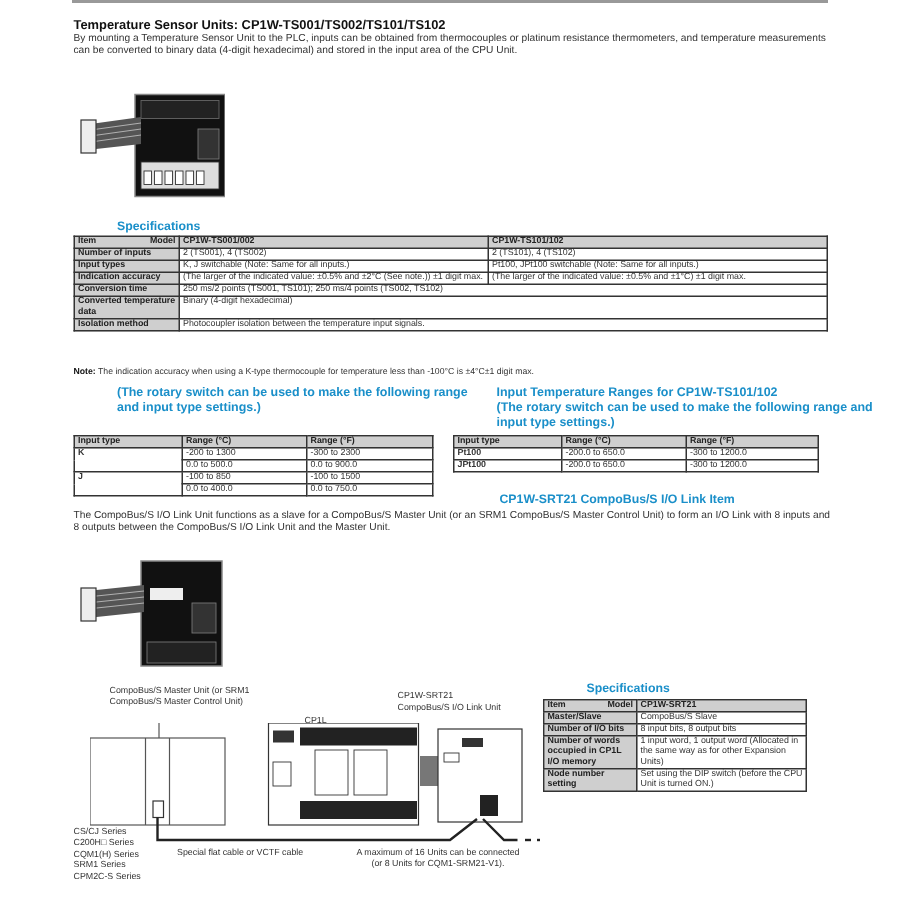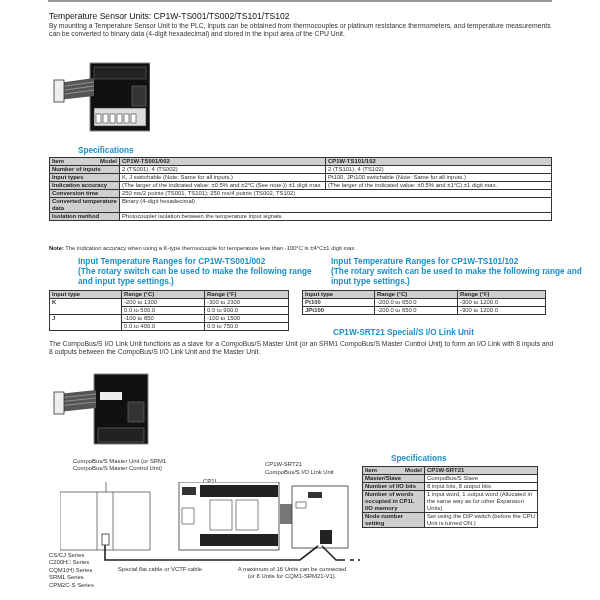--- a/index.html
+++ b/index.html
@@ -1,18 +1,18 @@
 <!DOCTYPE html>
 <html><head>
 <meta charset="utf-8">
 <style>
   html, body { margin:0; padding:0; background:#fff; }
   body { width:600px; height:600px; position:relative; overflow:hidden; font-family:"Liberation Sans", sans-serif; color:#222; }
   .topline { position:absolute; left:48px; top:0; width:504px; height:2px; background:#999; }
-  .h1 { position:absolute; left:49px; top:11px; font-size:8.6px; font-weight:normal; color:#111; }
+  .h1 { position:absolute; left:49px; top:11px; font-size:8.6px; font-weight:bold; color:#111; }
   .p { position:absolute; left:49px; font-size:6.8px; line-height:8.3px; color:#333; width:505px; }
   .sec { position:absolute; color:#1a8fc9; font-weight:bold;margin-left:29px; }
   table { border-collapse:collapse; position:absolute; font-size:5.9px; color:#333; }
   td, th { border:0.8px solid #333; padding:0 2px; text-align:left; vertical-align:top; line-height:7px; font-weight:normal; }
   th { background:#cfcfcf; font-weight:bold; color:#222; }
   td.lbl { background:#cfcfcf; font-weight:bold; color:#222; }
   .hdr-item { display:flex; justify-content:space-between; }
   .note { position:absolute; left:49px; top:245px; font-size:5.8px; color:#333; }
   .note b { color:#111; }
   .img { position:absolute; }
@@ -91,21 +91,20 @@
   </tr>
   <tr>
     <td class="lbl">Isolation method</td>
     <td colspan="2">Photocoupler isolation between the temperature input signals.</td>
   </tr>
 </tbody>
   </table>
 <div class="note"><b>Note:</b> <span>The indication accuracy when using a K-type thermocouple for temperature less than -100°C is ±4°C±1 digit max.</span></div>
 
 <div class="sec" style="left:49px;top:256px;font-size:8.3px;line-height:10px;width:250px;">
-  <div>Input Temperature Ranges for CP1W-TS001/002</div>
   <div>(The rotary switch can be used to make the following range and input type settings.)</div>
 </div>
 <table style="left:49px;top:290px;width:240px;">
   <colgroup>
       <col style="width:72px">
       <col style="width:83px">
       <col>
     </colgroup>
   <tbody>
       <tr>
@@ -156,21 +155,21 @@
     <td>-300 to 1200.0</td>
   </tr>
   <tr>
     <td style="font-weight:bold">JPt100</td>
     <td>-200.0 to 650.0</td>
     <td>-300 to 1200.0</td>
   </tr>
 </tbody>
   </table>
 
-<div class="sec" style="left:304px;top:328px;font-size:8.2px;">CP1W-SRT21 Special/S I/O Link Unit</div>
+<div class="sec" style="left:304px;top:328px;font-size:8.2px;">CP1W-SRT21 CompoBus/S I/O Link Item</div>
 <div class="p" style="top:340px;">The CompoBus/S I/O Link Unit functions as a slave for a CompoBus/S Master Unit (or an SRM1 CompoBus/S Master Control Unit) to form an I/O Link with 8 inputs and 8 outputs between the CompoBus/S I/O Link Unit and the Master Unit.</div>
 
 <svg class="img" style="left:50px;top:370px;" width="100" height="80">
   <rect x="44" y="4" width="54" height="70" fill="#111" stroke="#888" stroke-width="1"></rect>
   <rect x="50" y="22" width="22" height="8" fill="#eee"></rect>
   <rect x="78" y="32" width="16" height="20" fill="#333" stroke="#777" stroke-width="0.6"></rect>
   <rect x="48" y="58" width="46" height="14" fill="#222" stroke="#777" stroke-width="0.6"></rect>
   <path d="M8,24 L46,20 L46,38 L8,42 Z" fill="#555"></path>
   <g stroke="#bbb" stroke-width="0.6">
       <line x1="8" y1="28" x2="46" y2="24"></line>

